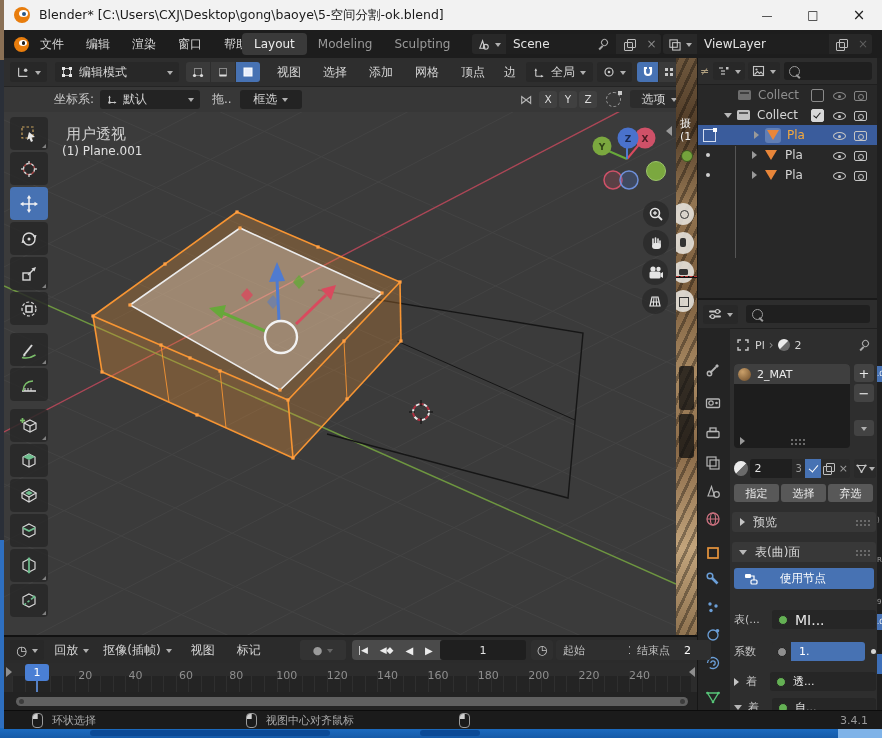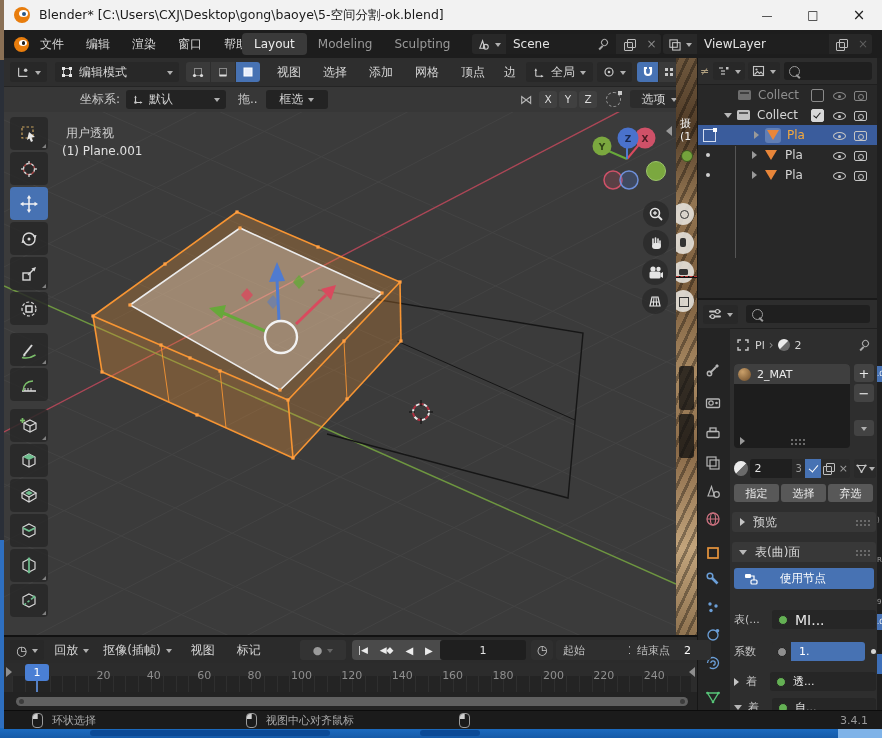--- a/index.html
+++ b/index.html
@@ -38,21 +38,21 @@
   .pin::before{content:"";position:absolute;left:4px;top:1px;width:5px;height:5px;border:1.4px solid #a8a8a8;border-radius:50%;transform:rotate(45deg);}
   .pin::after{content:"";position:absolute;left:3px;top:7px;width:1.5px;height:5px;background:#a8a8a8;transform:rotate(45deg);}
   .copyic{width:11px;height:11px;position:relative;}
   .copyic::before{content:"";position:absolute;left:0;top:3px;width:7px;height:7px;border:1.2px solid #bdbdbd;border-radius:1px;background:#2e2e2e;}
   .copyic::after{content:"";position:absolute;left:3px;top:0;width:7px;height:7px;border:1.2px solid #bdbdbd;border-radius:1px;}
   .tlbtn{width:38px;height:33px;border-radius:4px;background:rgba(40,40,40,.85);margin-bottom:2px;display:flex;align-items:center;justify-content:center;position:relative;}
   .tlbtn.act{background:#4772b3;}
   .tlbtn.opt::after{content:"";position:absolute;right:2px;bottom:2px;border-left:4px solid transparent;border-bottom:4px solid #808080;}
   .hmenu{padding:0 11px;color:#d5d5d5;font-size:12px;white-space:nowrap;}
   .navbtn{position:absolute;width:26px;height:26px;border-radius:50%;background:rgba(38,38,38,.66);display:flex;align-items:center;justify-content:center;}
-  .tick-cell{display:inline-block;width:50.4px;text-align:right;color:#8e8e8e;font-size:11px;}
+  .tick-cell{display:inline-block;width:50.4px;text-align:center;color:#8e8e8e;font-size:11px;}
   .pbtn{background:#585858;border-radius:3px;color:#f0f0f0;font-size:11px;display:flex;align-items:center;justify-content:center;height:18px;}
   .sphere{border-radius:50%;background:linear-gradient(135deg,#ececec 48%,#6a6a6a 52%);}
   .greendot{width:8px;height:8px;border-radius:50%;background:#64b054;border:1px solid #222;flex:none;}
   .graydot{width:8px;height:8px;border-radius:50%;background:#8f8f8f;border:1px solid #222;flex:none;}
   svg{display:block;}
 </style>
 </head>
 <body>
 
 <div id="screen">
@@ -221,21 +221,21 @@
             <rect x="1" y="1" width="3" height="3" fill="#c9c9c9"></rect>
             <rect x="6" y="1" width="3" height="3" fill="#c9c9c9"></rect>
             <rect x="1" y="6" width="3" height="3" fill="#c9c9c9"></rect>
             <rect x="6" y="6" width="3" height="3" fill="#c9c9c9"></rect>
           </svg>
       </div>
     </div>
   </div>
 
   <div class="abs row" style="left:4px;top:87px;width:672px;height:25px;background:#373737;border-bottom:1px solid #262626;">
-    <span class="txt" style="margin-left:76px;color:#c9c9c9;">坐标系:</span>
+    <span class="txt" style="margin-left:50px;color:#c9c9c9;">坐标系:</span>
     <div class="chip" style="margin-left:6px;height:19px;width:88px;justify-content:flex-start;padding:0 6px;background:#232323;">
       <svg width="12" height="12" viewBox="0 0 12 12">
           <circle cx="3.5" cy="8.5" r="1.3" fill="#c9c9c9"></circle>
           <path d="M3.5,8.5 V2.5 M3.5,8.5 H9.5" stroke="#c9c9c9" stroke-width="1.1" fill="none"></path>
           <path d="M3.5,1.5 L2.3,3.8 H4.7 Z M10.5,8.5 L8.2,7.3 V9.7 Z" fill="#c9c9c9"></path>
         </svg>
       <span class="txt" style="margin-left:5px;">默认</span>
       <i class="crt" style="margin-left:auto;"></i>
     </div>
     <span class="txt" style="margin-left:12px;color:#c9c9c9;">拖..</span>
@@ -376,21 +376,21 @@
         <circle cx="624" cy="26" r="10.5" fill="#4a72cc"></circle>
         <text x="624" y="30" text-anchor="middle" font-size="9" font-weight="bold" fill="rgba(8,16,40,0.75)">Z</text>
         <circle cx="598" cy="34" r="9.5" fill="#7ba83f"></circle>
         <text x="598" y="38" text-anchor="middle" font-size="9" font-weight="bold" fill="rgba(20,32,8,0.75)">Y</text>
         <circle cx="652" cy="59" r="9.5" fill="#7ba83f" stroke="#9cc56a" stroke-width="1"></circle>
         <circle cx="609" cy="68" r="9" fill="rgba(207,81,104,0.22)" stroke="#cf5168" stroke-width="1.5"></circle>
         <circle cx="625" cy="68" r="9" fill="rgba(74,114,204,0.25)" stroke="#6e8fd8" stroke-width="1.5"></circle>
       </g>
     </svg>
 
-    <div class="abs" style="left:62px;top:13px;color:#cfcfcf;font-size:12px;">用户透视</div>
+    <div class="abs" style="left:62px;top:13px;color:#cfcfcf;font-size:15px;">用户透视</div>
     <div class="abs" style="left:58px;top:32px;color:#e0e0e0;font-size:12px;">(1) Plane.001</div>
     <div class="abs" style="left:662px;top:14px;width:0;height:0;border-top:5px solid transparent;border-bottom:5px solid transparent;border-right:6px solid #999;"></div>
 
     <div class="navbtn" style="left:639px;top:89px;">
       <svg width="16" height="16" viewBox="0 0 16 16">
           <circle cx="7" cy="7" r="4.5" fill="none" stroke="#e5e5e5" stroke-width="1.6"></circle>
           <line x1="10.5" y1="10.5" x2="14" y2="14" stroke="#e5e5e5" stroke-width="1.8"></line>
           <line x1="7" y1="5" x2="7" y2="9" stroke="#e5e5e5" stroke-width="1.3"></line>
           <line x1="5" y1="7" x2="9" y2="7" stroke="#e5e5e5" stroke-width="1.3"></line>
         </svg>

